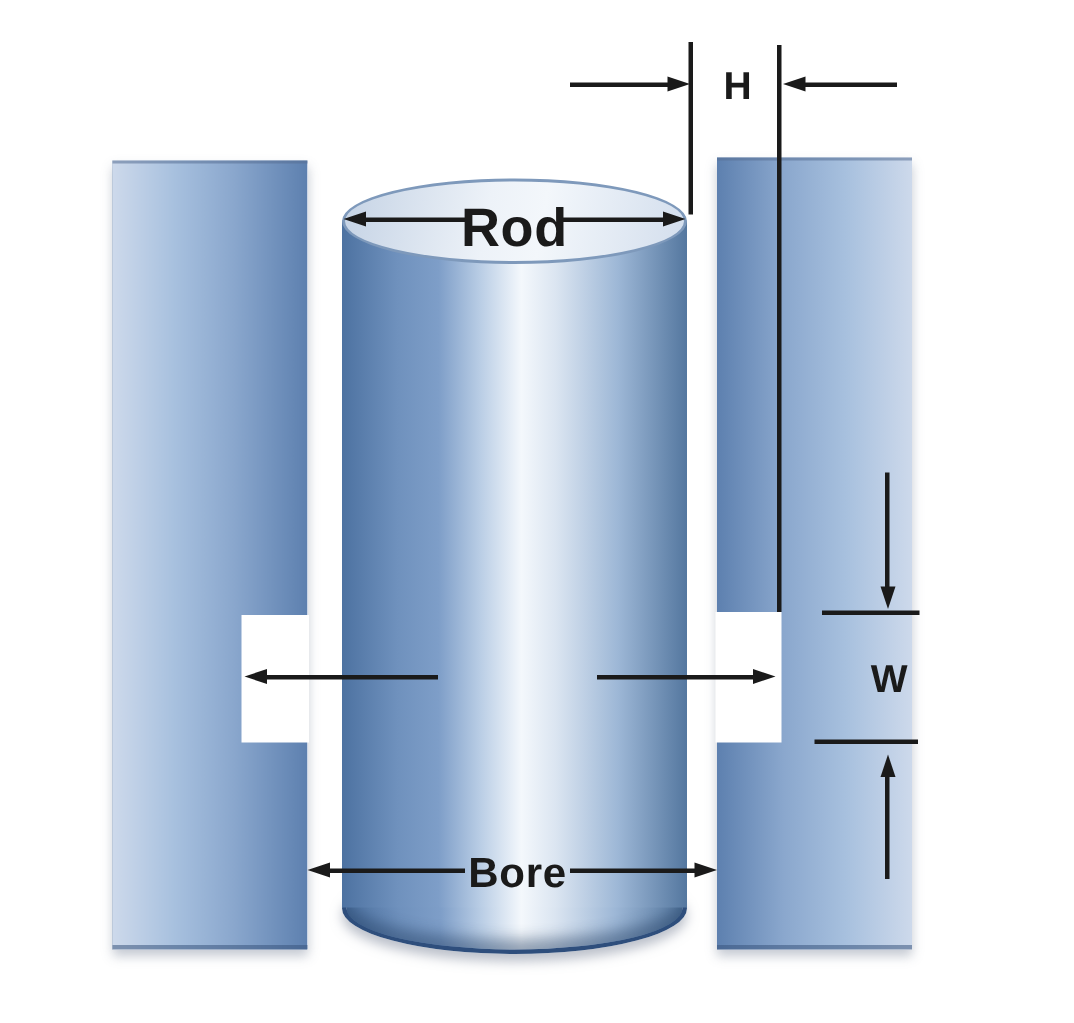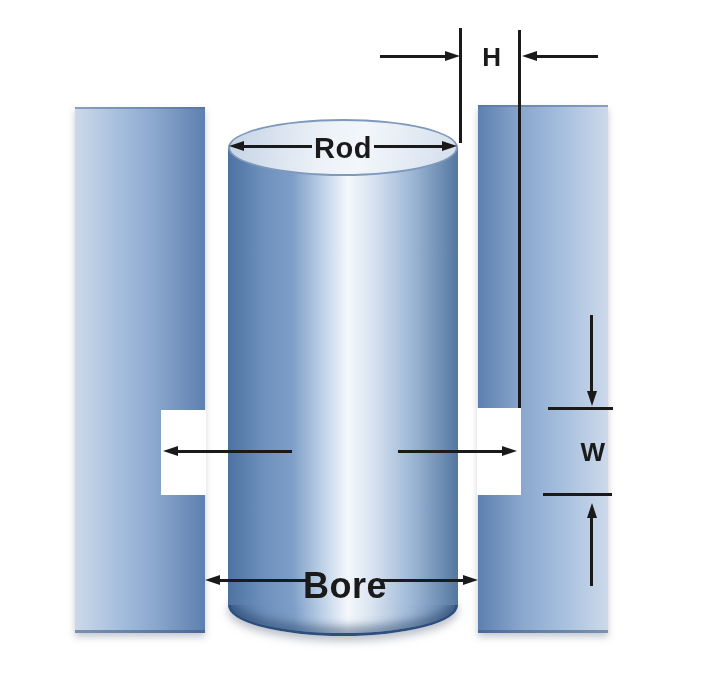--- a/index.html
+++ b/index.html
@@ -60,23 +60,23 @@
   .ah{width:0; height:0;}
   .ah-right{border-top:5px solid transparent;border-bottom:5px solid transparent;border-left:15px solid var(--line);}
   .ah-left {border-top:5px solid transparent;border-bottom:5px solid transparent;border-right:15px solid var(--line);}
   .ah-down {border-left:5px solid transparent;border-right:5px solid transparent;border-top:15px solid var(--line);}
   .ah-up   {border-left:5px solid transparent;border-right:5px solid transparent;border-bottom:15px solid var(--line);}
 
   .dim-label{
     color:var(--label); font-weight:bold; text-align:center; line-height:1;
     letter-spacing:.5px;
   }
-  .lbl-rod   {left:301px; top:134px; width:84px;  font-size:29px;}
+  .lbl-rod   {left:301px; top:134px; width:84px;  font-size:36px;}
   .lbl-groove{left:283px; top:438px; width:124px; font-size:28px;}
-  .lbl-bore  {left:293px; top:568px; width:104px; font-size:36px;}
+  .lbl-bore  {left:293px; top:568px; width:104px; font-size:28px;}
   .lbl-h     {left:472px; top:44px;  width:40px;  font-size:26px;}
   .lbl-w     {left:573px; top:439px; width:40px;  font-size:26px;}
 
   
   .h-ext-rod    {left:459px; top:28px;  height:115px;}
   .h-ext-groove {left:518px; top:30px;  height:378px;}
   .h-lead-l-line{left:380px; top:55px;  width:67px;}
   .h-lead-l-head{left:445px; top:51px;}
   .h-lead-r-line{left:535px; top:55px;  width:63px;}
   .h-lead-r-head{left:522px; top:51px;}

